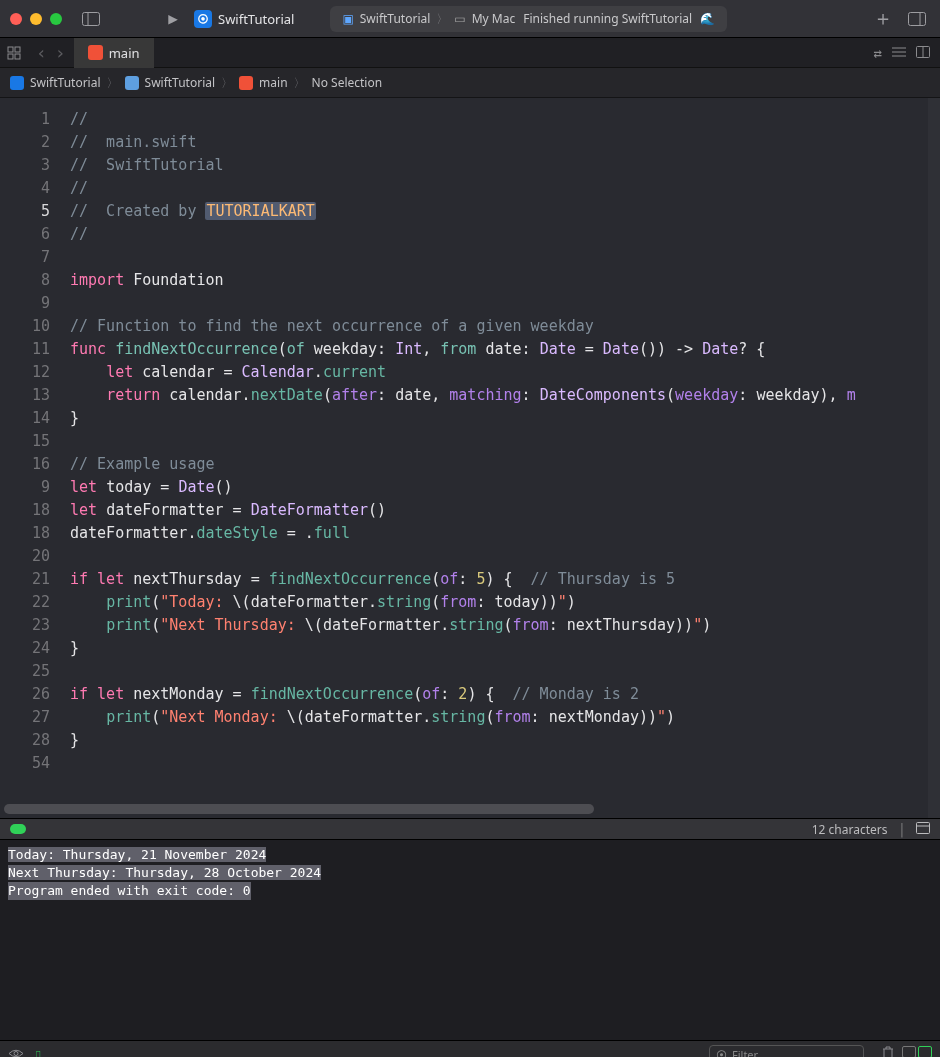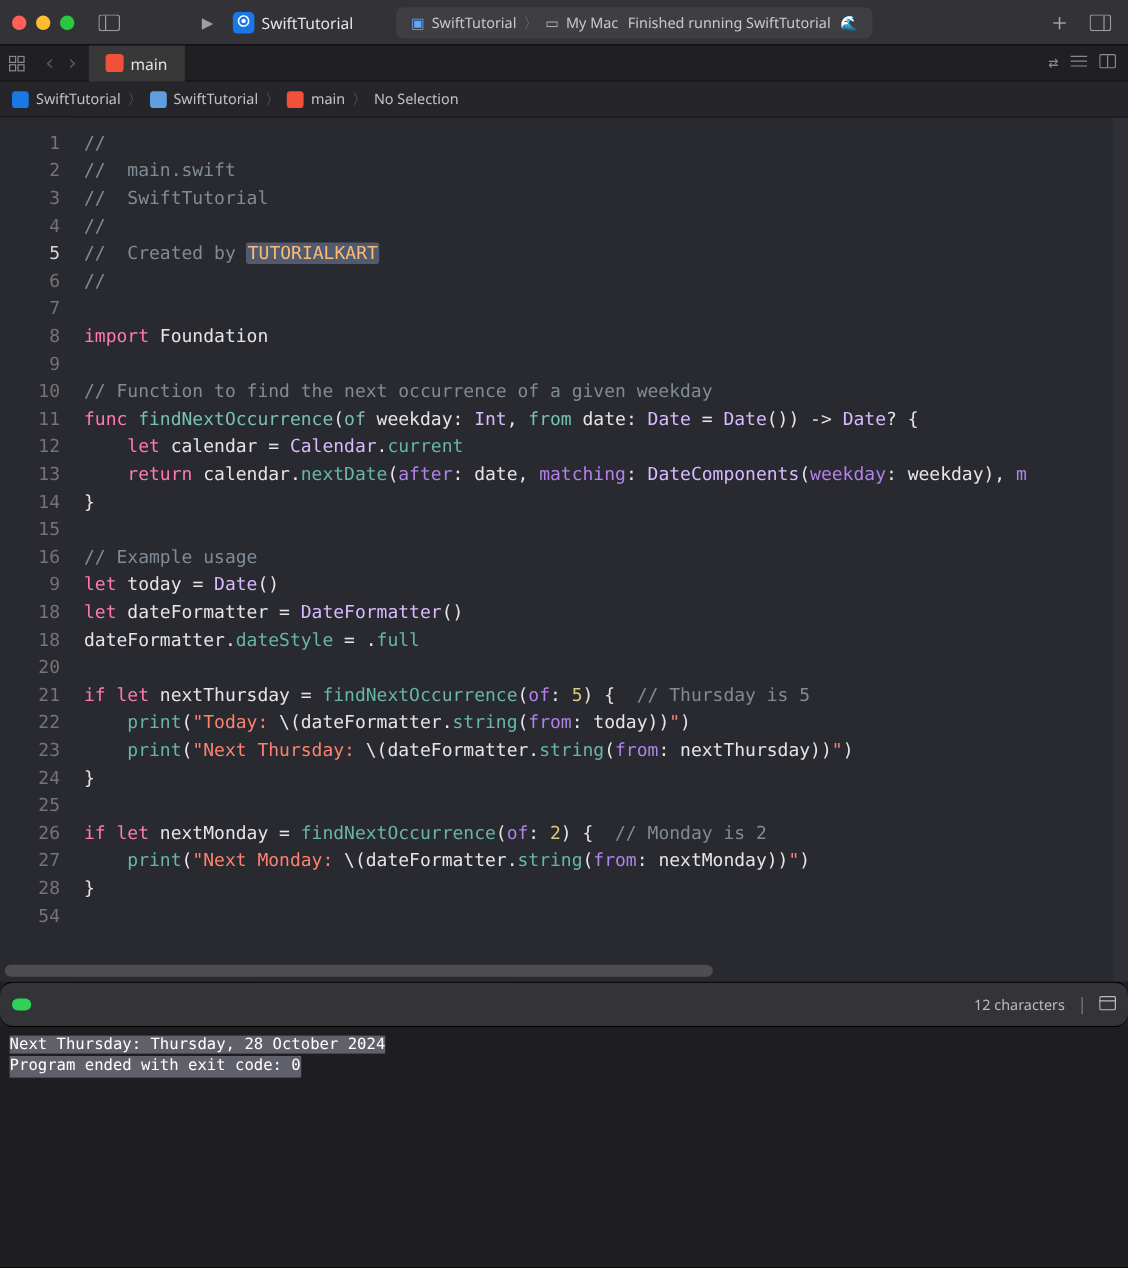--- a/index.html
+++ b/index.html
@@ -67,21 +67,21 @@
   .c-call{color:#67b7a4;text-align:right;}
   .c-str{color:#ff8170;}
   .c-num{color:#d9c97c;}
   .c-param{color:#78c2b3;}
   .c-arglabel{color:#b281eb;}
   .hl{background:#515b70;color:#fdba74;border-radius:2px;padding:0 1px;}
   .minimap-strip{position:absolute; right:0; top:0; bottom:0; width:12px; background:rgba(255,255,255,0.03);}
   .hscroll{position:absolute;left:4px;bottom:4px;height:10px;width:590px;background:#4d4d52;border-radius:5px;}
 
   
-  .debugstrip{height:38px;background:#343438;display:flex;align-items:center;justify-content:space-between;padding:0 10px;border-top:1px solid #000;border-bottom:1px solid #000;font-family:-apple-system,system-ui;font-size:12px;color:#bcbcbe;border-radius:11px;}
+  .debugstrip{height:22px;background:#343438;display:flex;align-items:center;justify-content:space-between;padding:0 10px;border-top:1px solid #000;border-bottom:1px solid #000;font-family:-apple-system,system-ui;font-size:12px;color:#bcbcbe;}
   .green-pill{width:16px;height:10px;background:#30d158;border-radius:5px;}
   .debugstrip-right{display:flex;align-items:center;gap:10px;}
 
   
   .console{height:200px;background:#1e1e22;padding:6px 8px;font-size:13px;line-height:18px;color:#fff;}
   .console .sel{background:#60606a;display:inline;}
   .console .sel-last{background:#60606a;display:inline-block;}
 
   
   .bottombar{height:28px;background:#2b2b2e;border-top:1px solid #000;display:flex;align-items:center;padding:0 8px;gap:10px;font-family:-apple-system,system-ui;font-size:12px;}
@@ -227,20 +227,21 @@
     <span>
       <svg width="14" height="12" viewBox="0 0 14 12" fill="none" stroke="currentColor">
           <rect x="0.5" y="0.5" width="13" height="11" rx="1"></rect>
           <line x1="0" y1="4" x2="14" y2="4"></line>
         </svg>
     </span>
   </div>
 </div>
 
 <div class="console" id="console">
+    <div><span class="sel">Today: Thursday, 21 November 2024</span></div>
     <div><span class="sel">Next Thursday: Thursday, 28 October 2024</span></div>
     <div><span class="sel-last">Program ended with exit code: 0</span></div>
   </div>
 
 <div class="bottombar">
   <span class="eye">
     <svg width="16" height="11" viewBox="0 0 16 11" fill="none" stroke="currentColor">
         <path d="M1 5.5 Q8 -1 15 5.5 Q8 12 1 5.5"></path>
         <circle cx="8" cy="5.5" r="2"></circle>
       </svg>

